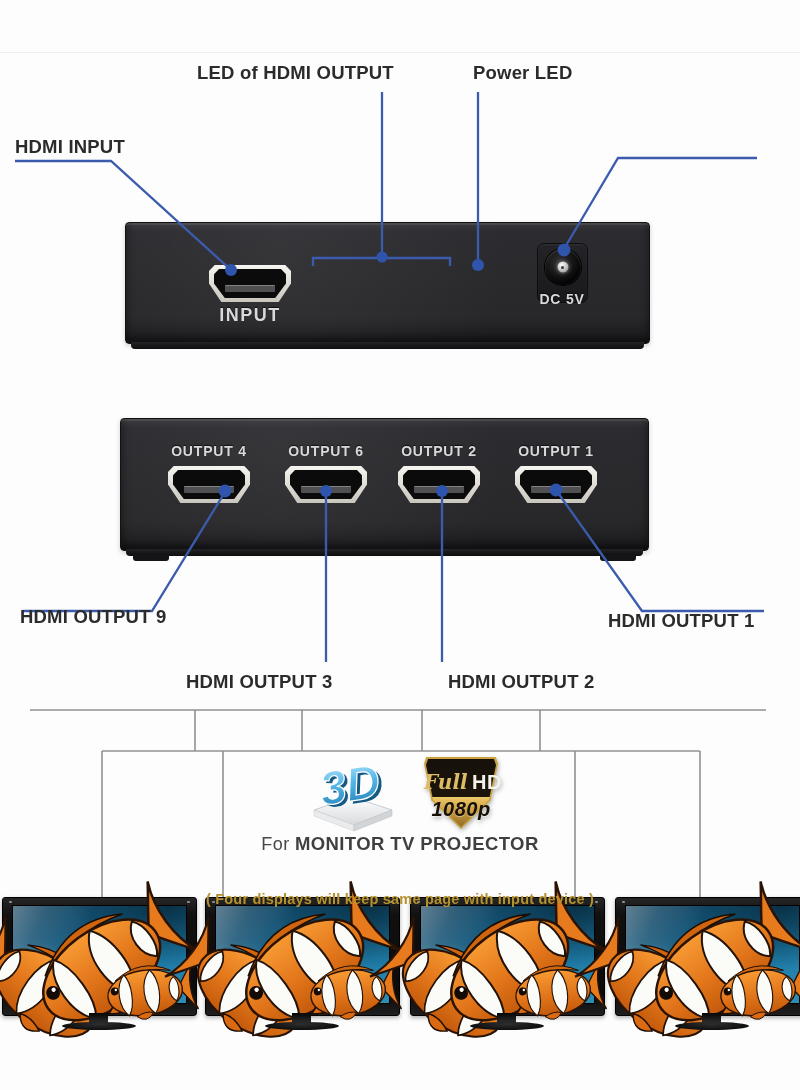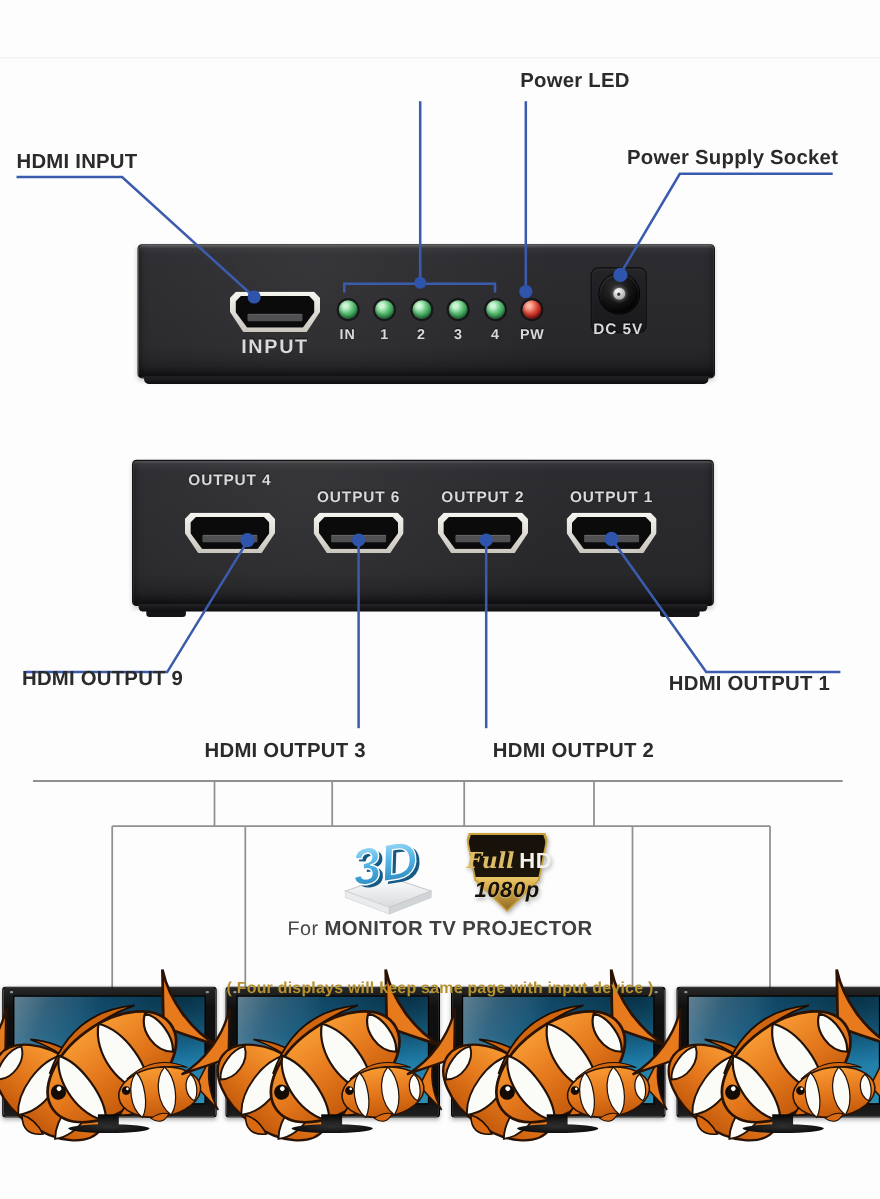--- a/index.html
+++ b/index.html
@@ -146,72 +146,46 @@
         <path d="M422 710 V751"></path>
         <path d="M540 710 V751"></path>
       <path d="M102 751 H700"></path>
       <path d="M102 751 V898"></path>
         <path d="M223 751 V898"></path>
         <path d="M575 751 V898"></path>
         <path d="M700 751 V898"></path>
     </g>
   </svg>
 
+  <div class="ann" style="left:197px;top:62px">LED of HDMI OUTPUT</div>
   <div class="ann" style="left:473px;top:62px">Power LED</div>
   <div class="ann" style="left:15px;top:136px">HDMI INPUT</div>
-  <div class="ann" style="left:570px;top:132px">Power Supply Socket</div>
   <div class="ann" style="left:20px;top:606px">HDMI OUTPUT 9</div>
   <div class="ann" style="left:608px;top:610px">HDMI OUTPUT 1</div>
   <div class="ann" style="left:186px;top:671px">HDMI OUTPUT 3</div>
   <div class="ann" style="left:448px;top:671px">HDMI OUTPUT 2</div>
 
   <div class="device" id="device-top">
     <div class="hdmi-port" style="left:83px;top:42px;">
       <div class="port-shell"></div>
         <div class="port-cavity"></div>
         <div class="port-slot"></div>
     </div>
     <div class="dev-label" style="left:124px;top:82px;font-size:18px;letter-spacing:1.5px;">INPUT</div>
-    <div class="led-row">
-      <div class="led-item">
-          <div class="led green"></div>
-        <span class="dev-label">IN</span>
-        </div>
-      <div class="led-item">
-          <div class="led green"></div>
-        <span class="dev-label">1</span>
-        </div>
-      <div class="led-item">
-          <div class="led green"></div>
-        <span class="dev-label">2</span>
-        </div>
-      <div class="led-item">
-          <div class="led green"></div>
-        <span class="dev-label">3</span>
-        </div>
-      <div class="led-item">
-          <div class="led green"></div>
-        <span class="dev-label">4</span>
-        </div>
-      <div class="led-item">
-          <div class="led red"></div>
-        <span class="dev-label">PW</span>
-        </div>
-    </div>
     <div class="dc-sq">
       <div class="dc-circle">
           <div class="dc-pin"></div>
         </div>
     </div>
     <div class="dev-label" style="left:436px;top:68px;">DC 5V</div>
     <div class="base-strip"></div>
   </div>
 
   <div class="device" id="device-bottom">
-    <div class="dev-label" style="left:88px;top:9px;">OUTPUT 4</div>
+    <div class="dev-label" style="left:88px;top:24px;">OUTPUT 4</div>
     <div class="dev-label" style="left:205px;top:24px;">OUTPUT 6</div>
     <div class="dev-label" style="left:318px;top:24px;text-align:center;">OUTPUT 2</div>
     <div class="dev-label" style="left:435px;top:24px;">OUTPUT 1</div>
     <div class="hdmi-port" style="left:47px;top:47px;">
       <div class="port-shell"></div>
         <div class="port-cavity"></div>
         <div class="port-slot"></div>
       </div>
     <div class="hdmi-port" style="left:164px;top:47px;">
       <div class="port-shell"></div>

